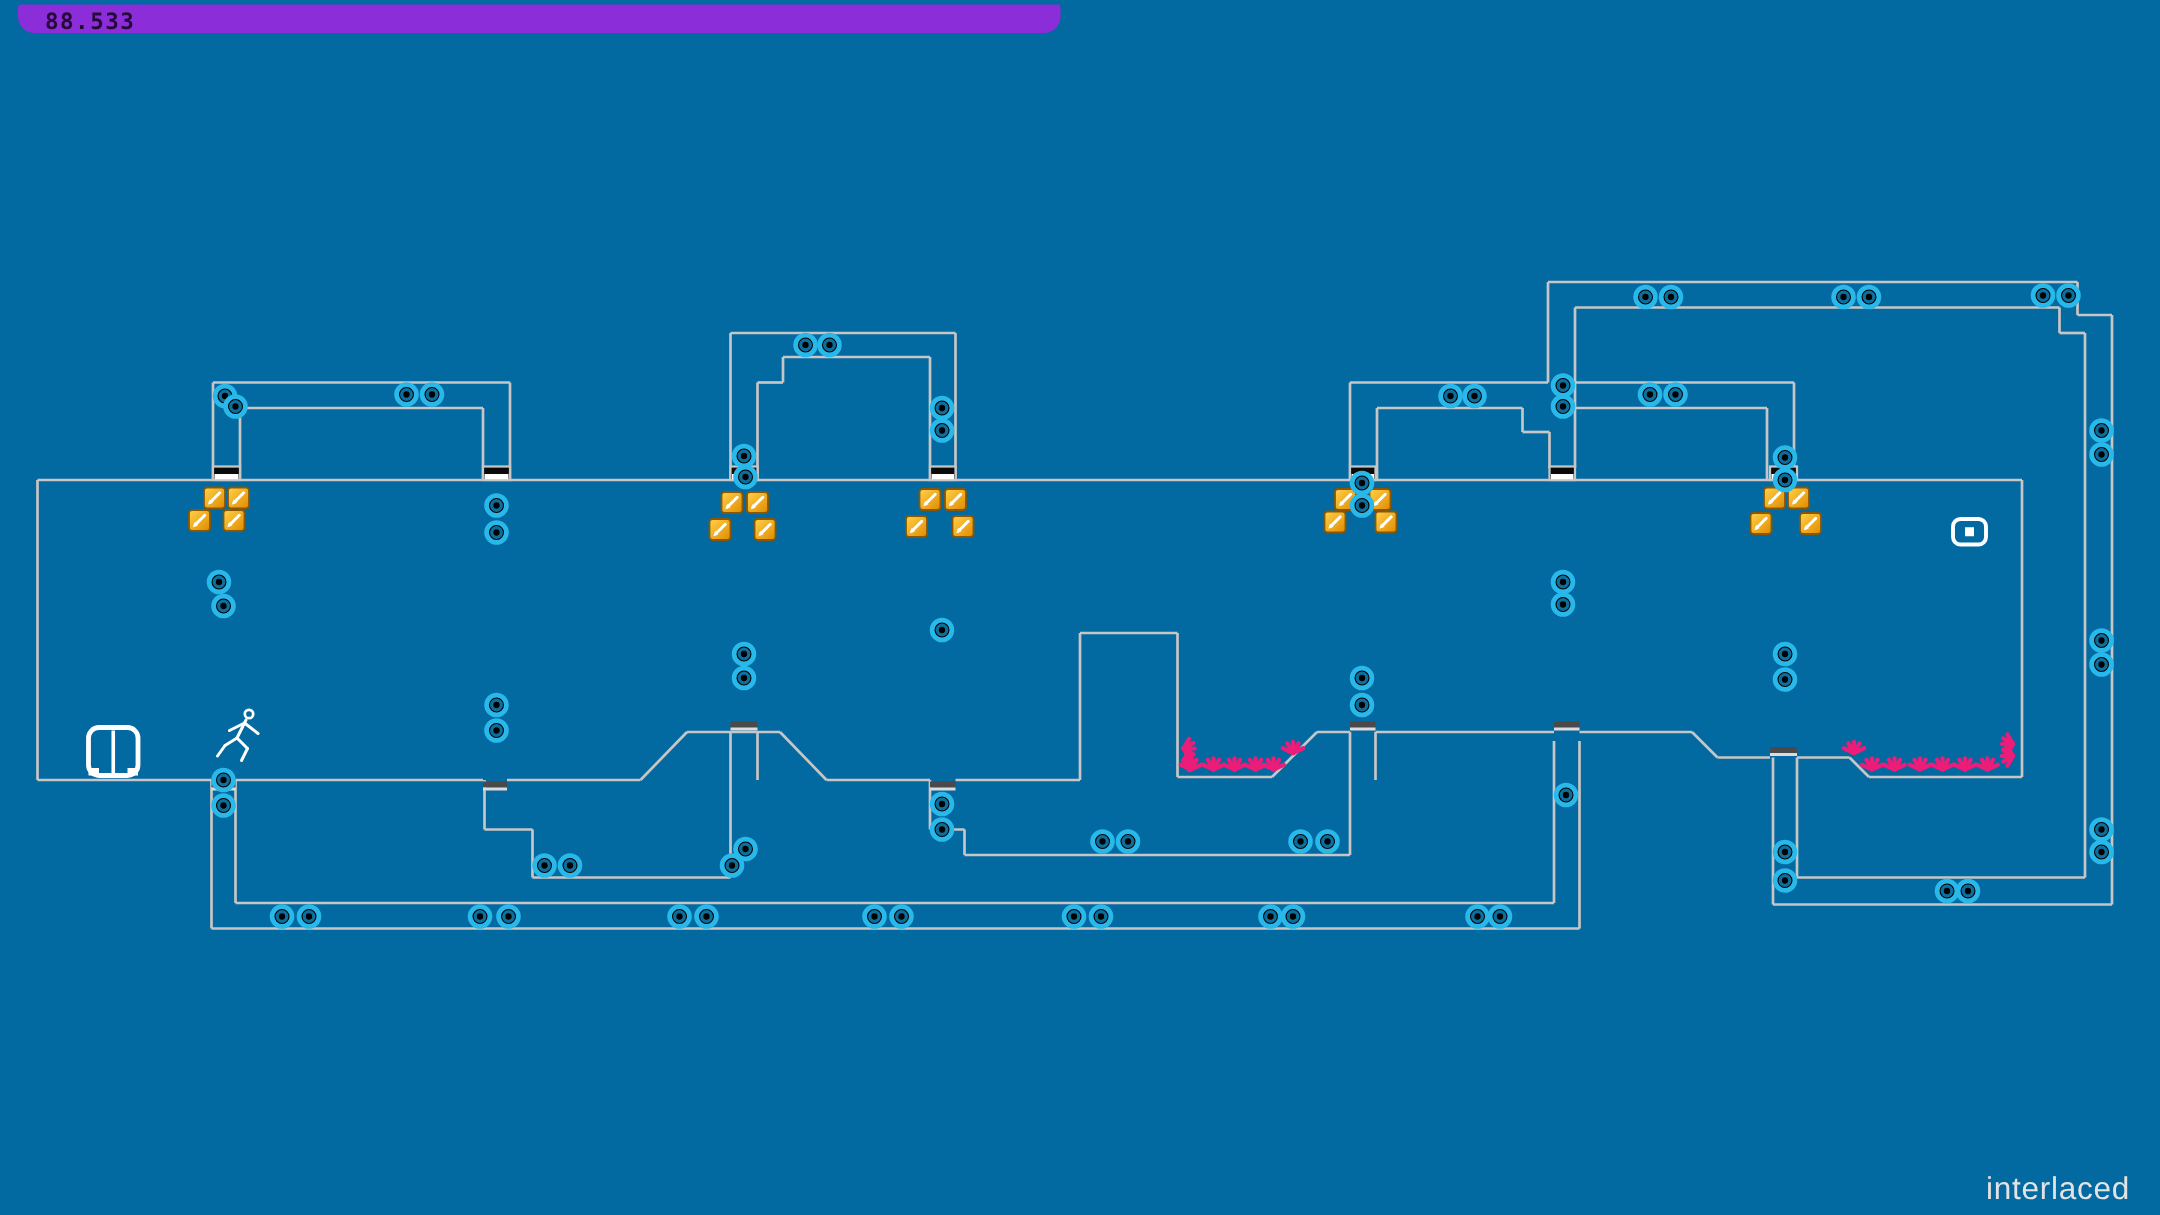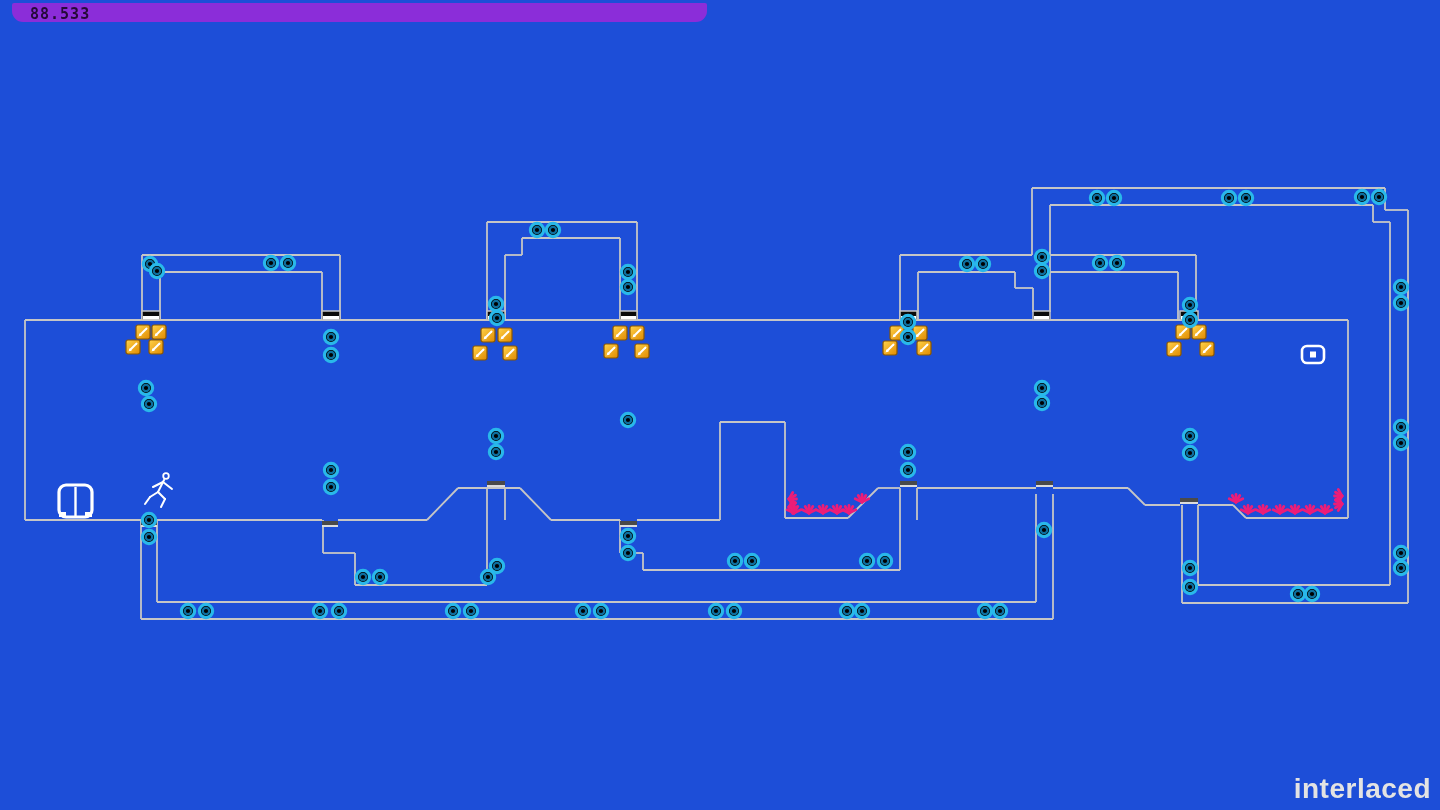--- a/index.html
+++ b/index.html
@@ -1,21 +1,21 @@
 <!DOCTYPE html>
 <html><head>
 <meta charset="utf-8">
 <style>
   html,body{margin:0;padding:0;background:#000;}
-  .screen{position:relative;width:1440px;height:810px;background:#1d4ed8;overflow:hidden;
+  .screen{position:relative;width:1440px;height:810px;background:#0369a1;overflow:hidden;
           font-family:"Liberation Sans",sans-serif;}
   .timer-bar{position:absolute;top:3px;left:12px;height:19px;border-radius:2px 2px 11px 11px;}
   .timer-text{position:absolute;left:18px;top:2px;font:bold 15px "DejaVu Sans Mono",monospace;
               letter-spacing:1px;}
-  .level-name{position:absolute;right:9px;bottom:5px;font-size:28px;font-weight:bold;
+  .level-name{position:absolute;right:20px;bottom:5px;font-size:21px;font-weight:normal;
               color:#e3e3e3;letter-spacing:0.5px;}
   #level-svg{position:absolute;left:0;top:0;}
 </style>
 </head>
 <body>
 
 <div class="screen">
 
   <div class="timer-bar" style="background: rgb(139, 45, 217); width: 695px;">
     <span class="timer-text" style="color: rgb(37, 10, 56);">88.533</span>

